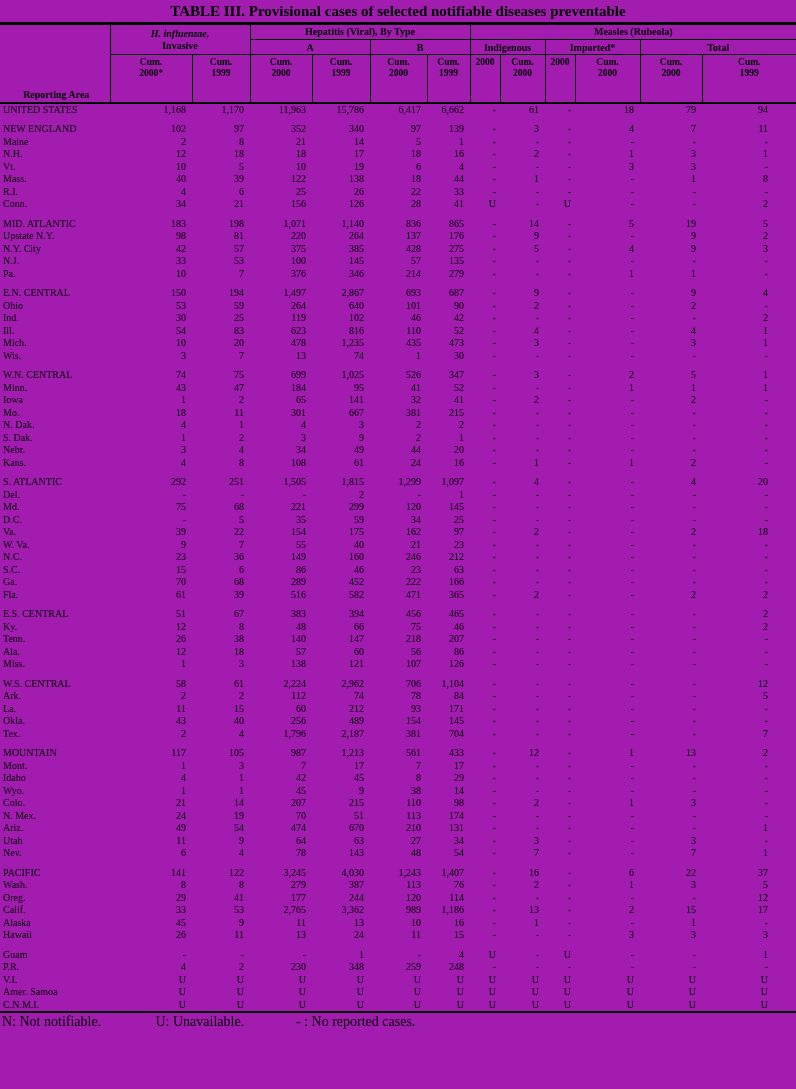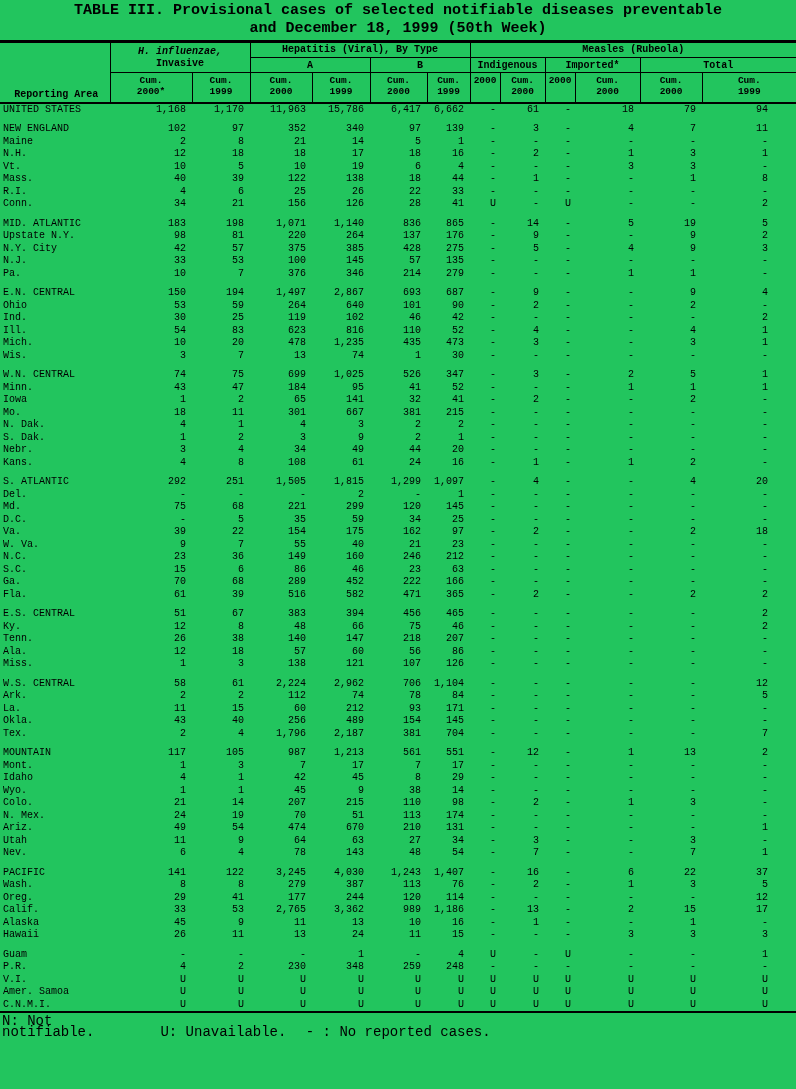--- a/index.html
+++ b/index.html
@@ -1,19 +1,19 @@
 <!DOCTYPE html>
 <html><head>
 <meta charset="utf-8">
 <style>
   * { box-sizing: border-box; }
   html, body { margin: 0; padding: 0; background: #fff; }
   .page {
-    width: 796px; height: 1089px; background: #22c55e; color: #000;
-    font-family: Liberation Mono, monospace;
+    width: 796px; height: 1089px; background: #a21caf; color: #000;
+    font-family: Liberation Serif, serif;
     overflow: hidden;
   }
   .title { text-align: center; font-weight: bold; font-size: 15px; line-height: 18px; padding-top: 2px; }
   table {
     width: 796px; border-collapse: collapse; table-layout: fixed;
     border-top: 3px solid #000; border-bottom: 2px solid #000; margin-top: 2px;
   }
   thead th { font-weight: bold; padding: 0; }
   .area-head {
     font-size: 10px; text-align: center; vertical-align: bottom;
@@ -22,21 +22,21 @@
   .grp {
     font-size: 10px; height: 16px; vertical-align: middle; text-align: center;
     border-right: 1px solid #000; border-bottom: 1px solid #000; line-height: 12px; margin-left: 48px;
   }
   .it { font-style: italic; }
   .sub {
     font-size: 10px; height: 15px; text-align: center; vertical-align: middle;
     border-right: 1px solid #000; border-bottom: 1px solid #000;
   }
   .colhead {
-    font-size: 9.5px; line-height: 11px; height: 30px; vertical-align: top;
+    font-size: 9.5px; line-height: 11px; height: 48px; vertical-align: top;
     text-align: center; border-right: 1px solid #000; border-bottom: 2px solid #000;
     padding-top: 2px; font-weight: bold;
   }
   .lastcol { border-right: none !important; }
   tbody td { font-size: 10px; line-height: 12.5px; padding: 0; white-space: nowrap; overflow: hidden; }
   td.area { text-align: left; padding-left: 3px; }
   td.val { text-align: right; padding-right: 6px; }
   tbody tr td:nth-child(8), tbody tr td:nth-child(10) { padding-right: 4px; }
   tbody tr td:nth-child(13) { padding-right: 28px; }
   tr.spacer td { height: 7px; line-height: 7px; }
@@ -45,21 +45,20 @@
   .legend span:nth-child(1) { width: 150px; }
   .legend span:nth-child(2) { width: 137px; }
 </style>
 </head>
 <body>
 
 <div class="page">
 
   <div class="title">
     <div>TABLE III. Provisional cases of selected notifiable diseases preventable</div>
-    <div>and December 18, 1999 (50th Week)</div>
   </div>
 
   <table>
     <colgroup>
       <col style="width:110px">
         <col style="width:82px">
         <col style="width:58px">
       <col style="width:62px">
         <col style="width:58px">
         <col style="width:57px">
@@ -867,21 +866,21 @@
         <tr class="spacer">
           <td colspan="13"></td>
         </tr>
         <tr>
           <td class="area">MOUNTAIN</td>
           <td class="val">117</td>
           <td class="val">105</td>
           <td class="val">987</td>
           <td class="val">1,213</td>
           <td class="val">561</td>
-          <td class="val">551</td>
+          <td class="val">433</td>
           <td class="val">-</td>
           <td class="val">12</td>
           <td class="val">-</td>
           <td class="val">1</td>
           <td class="val">13</td>
           <td class="val">2</td>
         </tr>
         <tr>
           <td class="area">Mont.</td>
           <td class="val">1</td>

